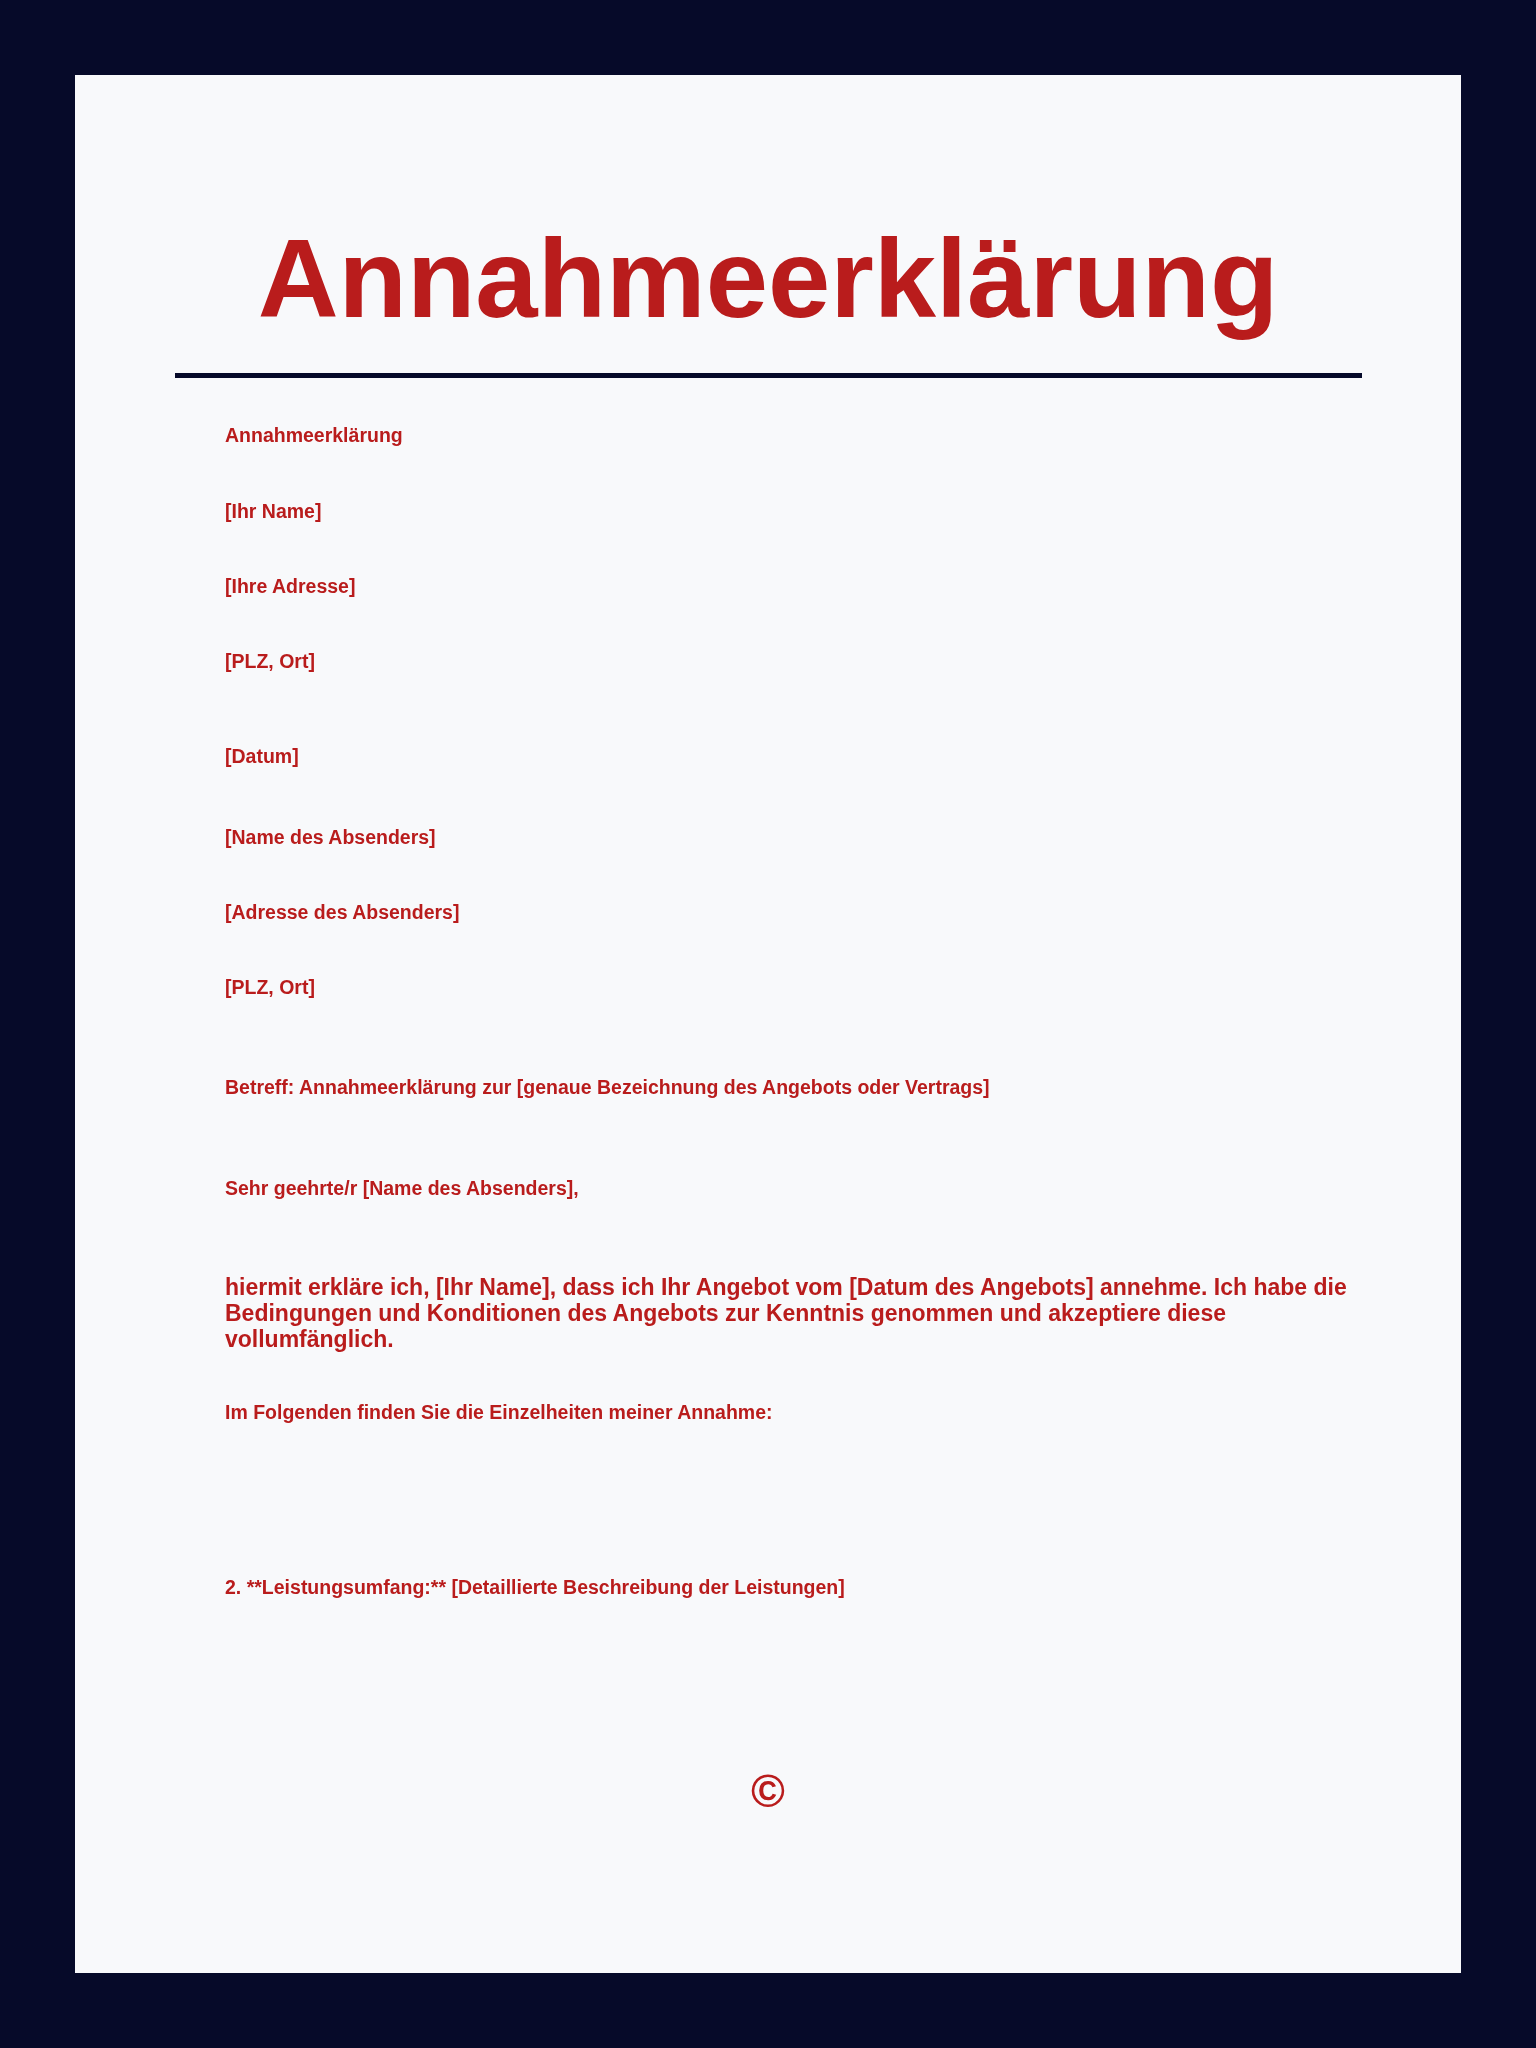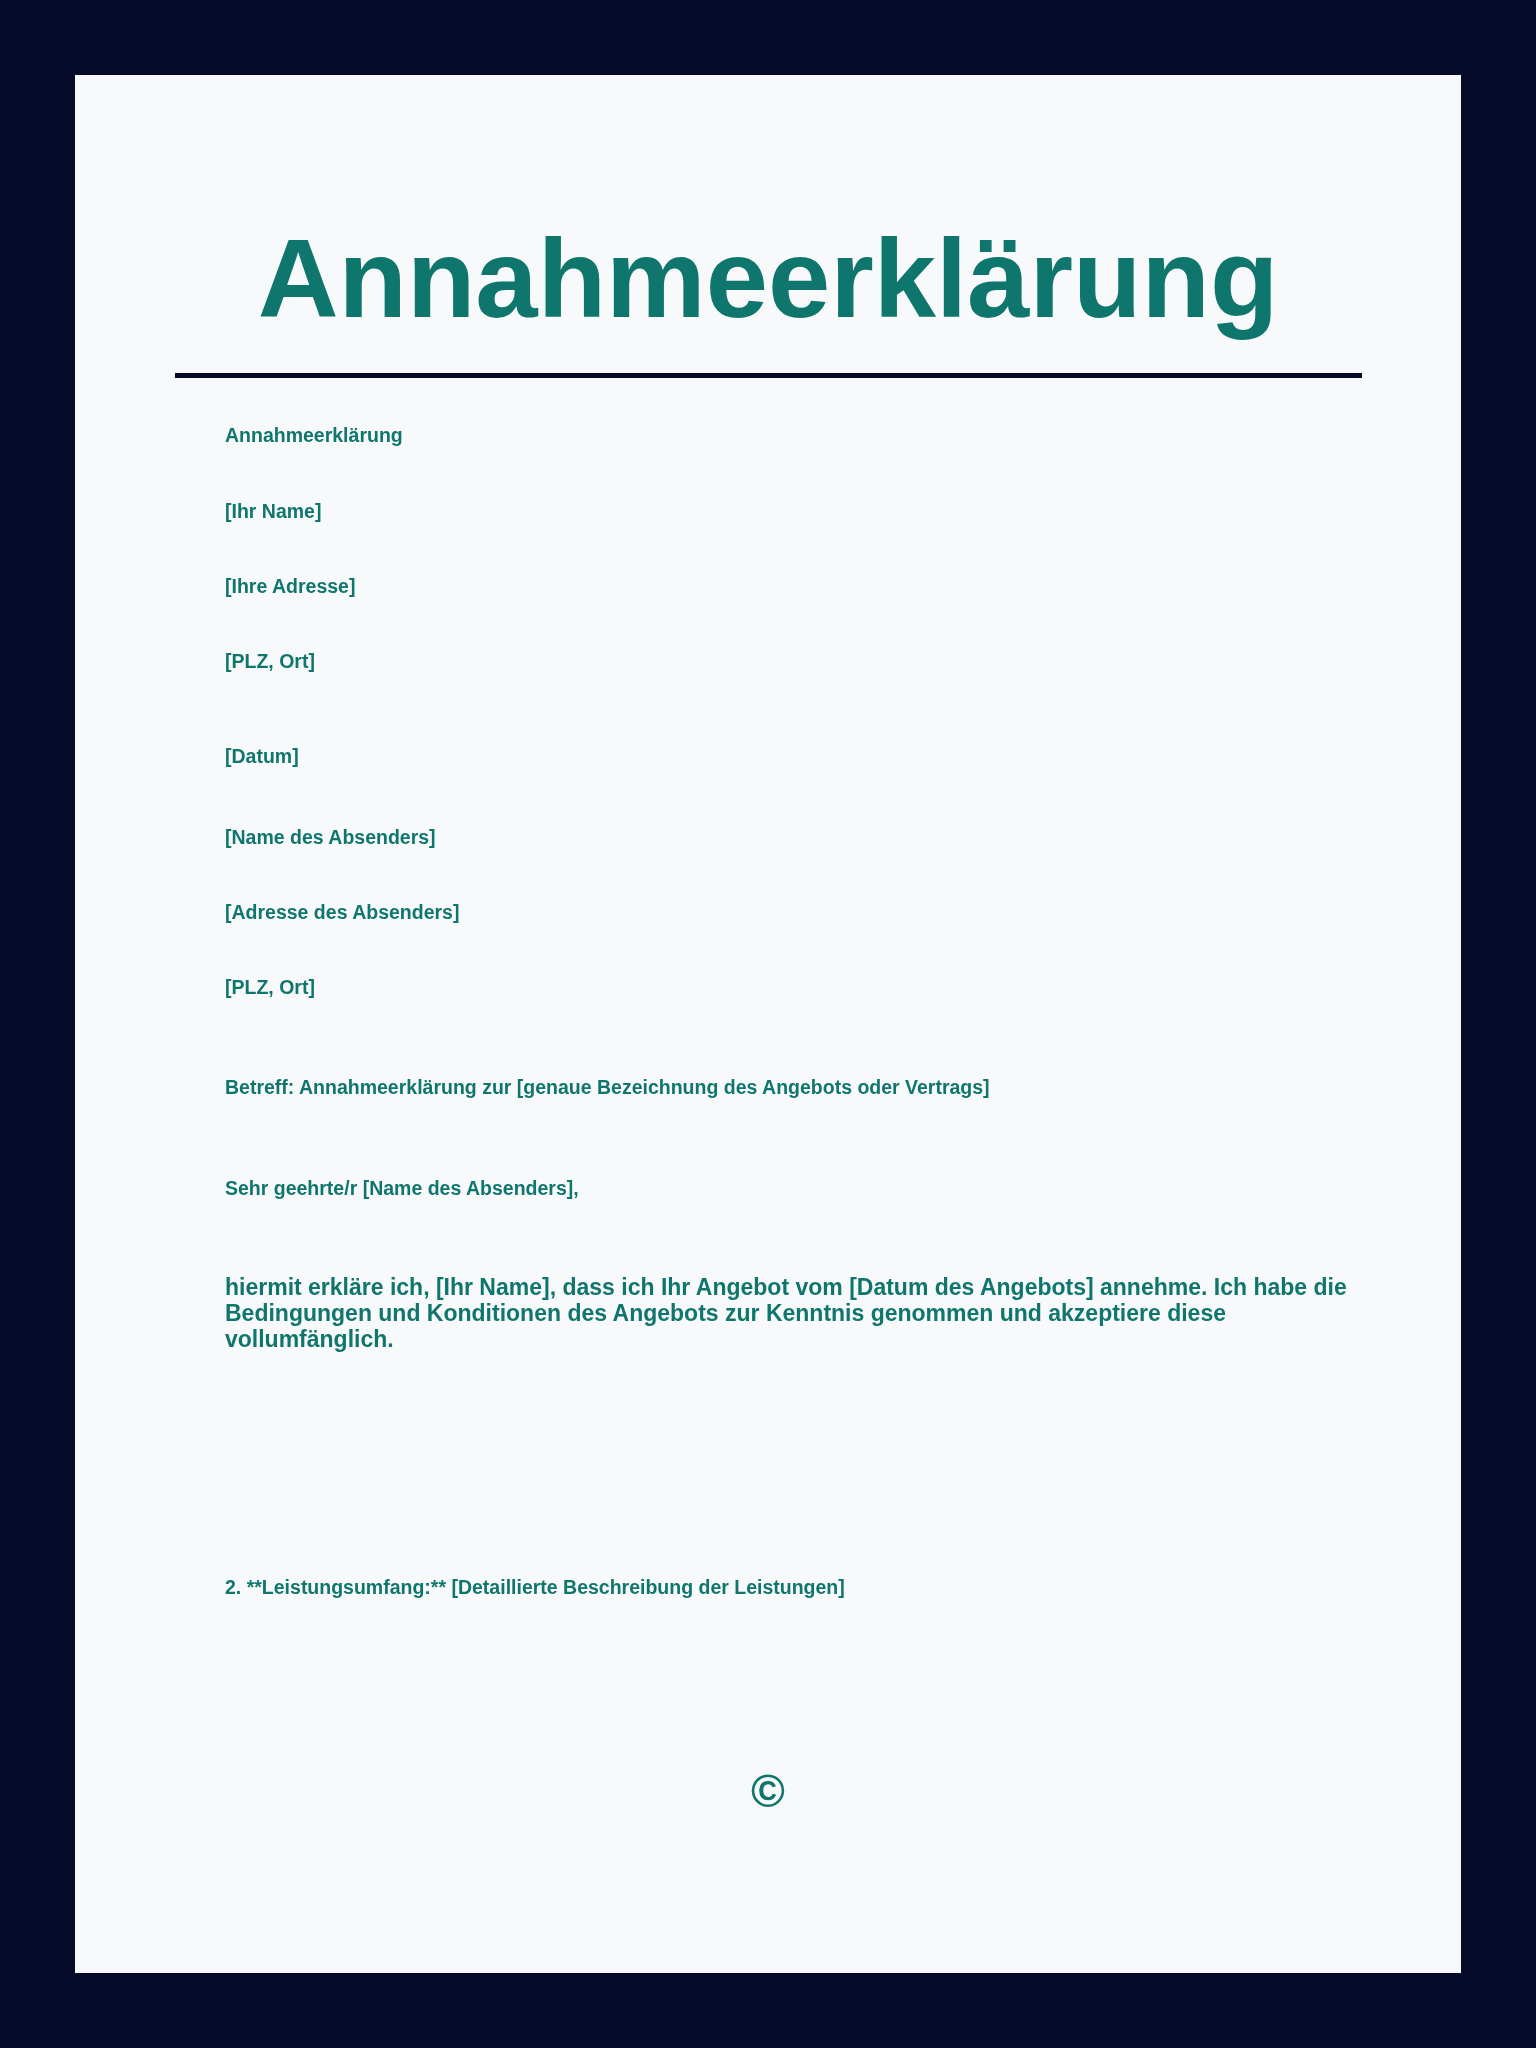--- a/index.html
+++ b/index.html
@@ -11,21 +11,21 @@
       overflow: hidden;
     }
     .page {
       position: absolute;
       left: 75px;
       top: 75px;
       width: 1386px;
       height: 1898px;
       background: #f8f9fb;
       font-family: "Liberation Sans", sans-serif;
-      color: #0f766e;
+      color: #b91c1c;
     }
     .title {
       position: absolute;
       left: 0;
       width: 100%;
       top: 148px;
       text-align: center;
       font-size: 112px;
       font-weight: bold;
       line-height: 1;
@@ -84,17 +84,18 @@
   <div class="line" style="top:749px">[Name des Absenders]</div>
   <div class="line" style="top:824px">[Adresse des Absenders]</div>
   <div class="line" style="top:899px">[PLZ, Ort]</div>
 
   <div class="line" style="top:999px">Betreff: Annahmeerklärung zur [genaue Bezeichnung des Angebots oder Vertrags]</div>
 
   <div class="line" style="top:1100px">Sehr geehrte/r [Name des Absenders],</div>
 
   <div class="para" style="top:1199px">hiermit erkläre ich, [Ihr Name], dass ich Ihr Angebot vom [Datum des Angebots] annehme. Ich habe die Bedingungen und Konditionen des Angebots zur Kenntnis genommen und akzeptiere diese vollumfänglich.</div>
 
+  <div class="line" style="top:1324px">Im Folgenden finden Sie die Einzelheiten meiner Annahme:</div>
 
   <div class="line" style="top:1499px">2. **Leistungsumfang:** [Detaillierte Beschreibung der Leistungen]</div>
 
   <div class="copyright">©</div>
 </div>
 
 </body></html>

